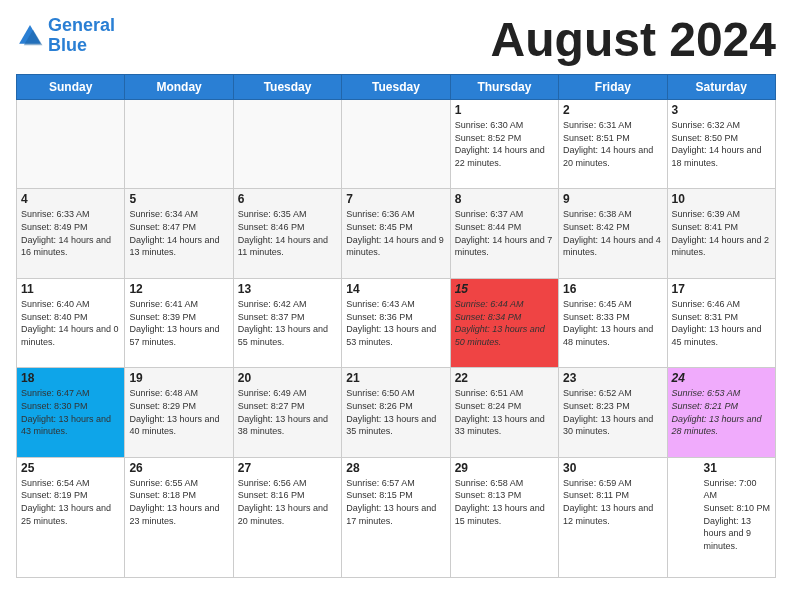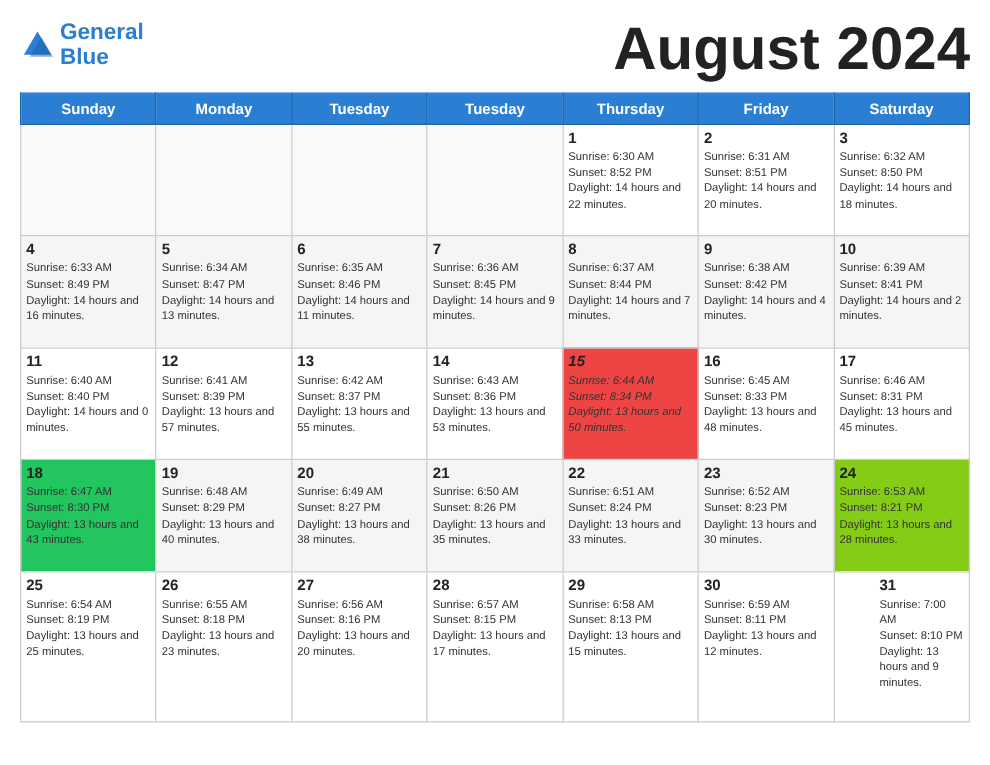--- a/index.html
+++ b/index.html
@@ -213,21 +213,21 @@
           <td style="background: rgb(255, 255, 255);">
             <span class="day-number">16</span>
             <div class="day-info">Sunrise: 6:45 AM<br>Sunset: 8:33 PM<br>Daylight: 13 hours and 48 minutes.</div>
           </td>
           <td style="background: rgb(255, 255, 255);">
             <span class="day-number">17</span>
             <div class="day-info">Sunrise: 6:46 AM<br>Sunset: 8:31 PM<br>Daylight: 13 hours and 45 minutes.</div>
           </td>
         </tr>
         <tr>
-          <td style="background: #22c55e;">
+          <td style="background: #0ea5e9;">
             <span class="day-number">18</span>
             <div class="day-info">Sunrise: 6:47 AM<br>Sunset: 8:30 PM<br>Daylight: 13 hours and 43 minutes.</div>
           </td>
           <td style="background: rgb(245, 245, 245);">
             <span class="day-number">19</span>
             <div class="day-info">Sunrise: 6:48 AM<br>Sunset: 8:29 PM<br>Daylight: 13 hours and 40 minutes.</div>
           </td>
           <td style="background: rgb(245, 245, 245);">
             <span class="day-number">20</span>
             <div class="day-info">Sunrise: 6:49 AM<br>Sunset: 8:27 PM<br>Daylight: 13 hours and 38 minutes.</div>
@@ -237,21 +237,21 @@
             <div class="day-info">Sunrise: 6:50 AM<br>Sunset: 8:26 PM<br>Daylight: 13 hours and 35 minutes.</div>
           </td>
           <td style="background: rgb(245, 245, 245);">
             <span class="day-number">22</span>
             <div class="day-info">Sunrise: 6:51 AM<br>Sunset: 8:24 PM<br>Daylight: 13 hours and 33 minutes.</div>
           </td>
           <td style="background: rgb(245, 245, 245);">
             <span class="day-number">23</span>
             <div class="day-info">Sunrise: 6:52 AM<br>Sunset: 8:23 PM<br>Daylight: 13 hours and 30 minutes.</div>
           </td>
-          <td style="background: #84cc16;">
+          <td style="background: #f0abfc; font-style: italic;">
             <span class="day-number">24</span>
             <div class="day-info">Sunrise: 6:53 AM<br>Sunset: 8:21 PM<br>Daylight: 13 hours and 28 minutes.</div>
           </td>
         </tr>
         <tr>
           <td style="background: rgb(255, 255, 255);">
             <span class="day-number">25</span>
             <div class="day-info">Sunrise: 6:54 AM<br>Sunset: 8:19 PM<br>Daylight: 13 hours and 25 minutes.</div>
           </td>
           <td style="background: rgb(255, 255, 255);">

